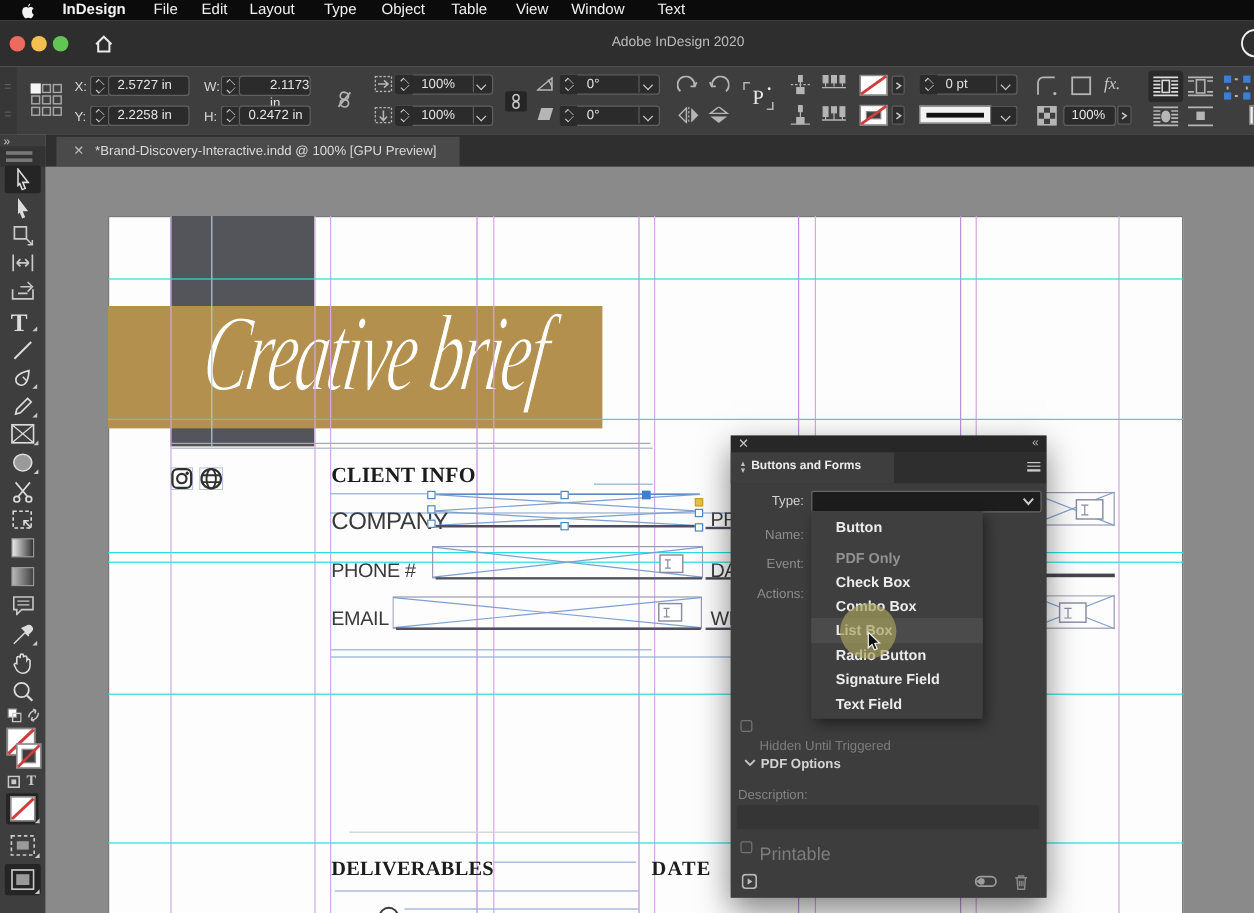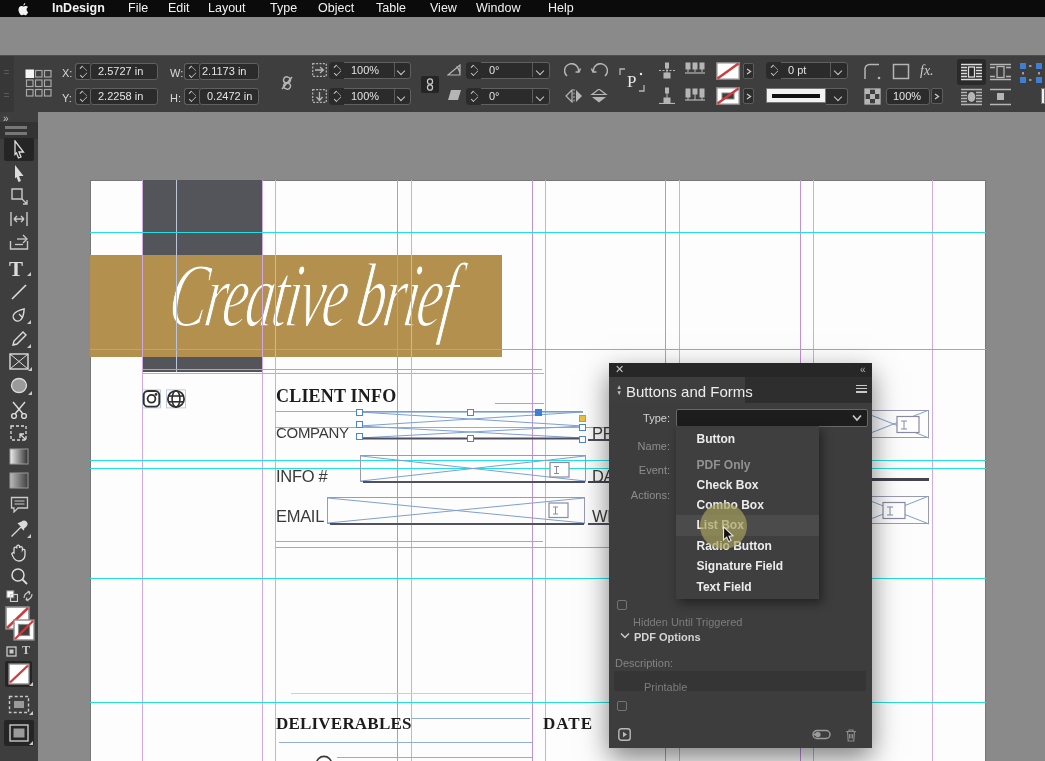--- a/index.html
+++ b/index.html
@@ -61,23 +61,35 @@
     </svg>
     <span style="left:52px;font-weight:bold;">InDesign</span>
     <span style="left:128px;">File</span>
     <span style="left:168px;">Edit</span>
     <span style="left:208px;">Layout</span>
     <span style="left:270px;text-align:right;">Type</span>
     <span style="left:318px;">Object</span>
     <span style="left:376px;">Table</span>
     <span style="left:430px;">View</span>
     <span style="left:476px;">Window</span>
-    <span style="left:548px;">Help</span>
+    <span style="left:548px;">Text</span>
   </div>
 
+  <div id="titlebar" class="abs">
+    <div class="tl" style="left:8px;background:#ed6a5f;"></div>
+    <div class="tl" style="left:26px;background:#f5bf4f;"></div>
+    <div class="tl" style="left:44px;background:#61c454;"></div>
+    <svg class="abs" style="left:78px;top:11px;" width="17" height="17" viewBox="0 0 20 20">
+      <path d="M2.5 10.5 L10 3 L17.5 10.5 M4.5 9 V17.5 H15.5 V9" fill="none" stroke="#e8e8e8" stroke-width="2"></path>
+    </svg>
+    <div id="titletext" style="top:12px;">Adobe InDesign 2020</div>
+    <svg class="abs" style="left:1033px;top:6px;" width="26" height="26" viewBox="0 0 26 26">
+      <circle cx="13" cy="13" r="11" fill="none" stroke="#f0f0f0" stroke-width="1.6"></circle>
+    </svg>
+  </div>
 
   <div id="controlbar" class="abs">
 
     <div class="abs" style="left:0;top:0;width:14px;height:56px;background:#373737;"></div>
     <div class="abs" style="left:4px;top:14px;width:5px;height:1px;background:#5a5a5a;"></div>
     <div class="abs" style="left:4px;top:17px;width:5px;height:1px;background:#5a5a5a;"></div>
     <div class="abs" style="left:4px;top:37px;width:5px;height:1px;background:#5a5a5a;"></div>
     <div class="abs" style="left:4px;top:40px;width:5px;height:1px;background:#5a5a5a;"></div>
 
     <svg class="abs" style="left:25px;top:13px;" width="27" height="28" viewBox="0 0 27 28">
@@ -96,21 +108,21 @@
 
     <div class="cb-lab" style="left:62px;top:11px;">X:</div>
     <div class="stepper" style="left:75px;top:7px;"></div>
     <div class="fld" style="left:90px;top:7px;width:68px;padding-left:7px;">2.5727 in</div>
     <div class="cb-lab" style="left:62px;top:36px;">Y:</div>
     <div class="stepper" style="left:75px;top:31.5px;"></div>
     <div class="fld" style="left:90px;top:31.5px;width:68px;padding-left:7px;">2.2258 in</div>
 
     <div class="cb-lab" style="left:170px;top:11px;">W:</div>
     <div class="stepper" style="left:184px;top:7px;"></div>
-    <div class="fld" style="left:199px;top:7px;width:60px;padding-left:2px;">2.1173 in</div>
+    <div class="fld" style="left:199px;top:7px;width:60px;padding-left:25px;">2.1173 in</div>
     <div class="cb-lab" style="left:170px;top:36px;">H:</div>
     <div class="stepper" style="left:184px;top:31.5px;"></div>
     <div class="fld" style="left:199px;top:31.5px;width:60px;padding-left:7px;">0.2472 in</div>
 
     <svg class="abs" style="left:279px;top:18px;" width="16" height="18" viewBox="0 0 16 18">
       <rect x="4.5" y="3" width="7" height="6" rx="3" fill="none" stroke="#b5b5b5" stroke-width="1.4" transform="rotate(18 8 6)"></rect>
       <rect x="4.5" y="9" width="7" height="6" rx="3" fill="none" stroke="#b5b5b5" stroke-width="1.4" transform="rotate(18 8 12)"></rect>
       <line x1="13" y1="3" x2="3" y2="15" stroke="#b5b5b5" stroke-width="1.5"></line>
     </svg>
 
@@ -293,20 +305,23 @@
           <rect x="1" y="15" width="6" height="6"></rect>
           <rect x="17" y="15" width="6" height="6"></rect>
         </g>
       <g stroke="#b5b5b5" stroke-width="1.6">
           <path d="M10 4 h4 M10 18 h4 M4 10 v4 M20 10 v4" fill="none" stroke-dasharray="2.5 1.8"></path>
         </g>
     </svg>
     <div class="abs" style="left:1041px;top:32px;width:4px;height:16px;background:#f0f0f0;border:1px solid #777;"></div>
   </div>
 
+  <div id="tabbar" class="abs">
+    <div id="tab"><span style="margin:0 9px 0 14px;color:#bbb;">✕</span>*Brand-Discovery-Interactive.indd @ 100% [GPU Preview]</div>
+  </div>
 
   <div id="toolbar" class="abs">
     <div class="abs" style="left:3px;top:1px;color:#c9c9c9;font-size:10px;letter-spacing:-2px;">»</div>
     <div class="abs" style="left:0;top:10px;width:38px;height:17px;background:#333;"></div>
     <div class="abs" style="left:5px;top:14px;width:22px;height:2.5px;background:#777;"></div>
     <div class="abs" style="left:5px;top:20px;width:22px;height:2.5px;background:#777;"></div>
 
     <div class="abs" style="left:4px;top:26px;width:30px;height:23px;background:#252525;border-radius:2px;"></div>
     <svg class="abs" style="left:11px;top:28px;" width="16" height="19" viewBox="0 0 16 19">
       <path d="M4 1 L12.5 12 L8 12 L10 17 L7.5 18 L5.5 13 L4 14.5 Z" fill="none" stroke="#dcdcdc" stroke-width="1.3"></path>
@@ -502,22 +517,22 @@
     <div class="bline" style="left:105px;top:230px;width:399px;"></div>
     <div class="abs" style="left:105px;top:233.5px;width:401px;height:1px;background:#aab4c4;"></div>
     <div class="bline" style="left:457px;top:264px;width:49px;"></div>
     <div class="bline" style="left:237px;top:271.5px;width:308px;"></div>
     <div class="bline" style="left:237px;top:288px;width:336px;"></div>
 
     <div class="serifhead" style="left:238px;top:247px;font-size:18px;">CLIENT INFO</div>
     <div class="serifhead" style="left:238px;top:575px;font-size:17px;">DELIVERABLES</div>
     <div class="serifhead" style="left:505px;top:575px;font-size:17px;letter-spacing:1px;">DATE</div>
 
-    <div class="sanslab" style="left:238px;top:285px;font-size:15px;letter-spacing:-0.3px;">COMPANY</div>
-    <div class="sanslab" style="left:238px;top:327.5px;font-size:16.5px;letter-spacing:-0.3px;">INFO #</div>
+    <div class="sanslab" style="left:238px;top:285px;font-size:20px;letter-spacing:-0.3px;">COMPANY</div>
+    <div class="sanslab" style="left:238px;top:327.5px;font-size:16.5px;letter-spacing:-0.3px;">PHONE #</div>
     <div class="sanslab" style="left:238px;top:368px;font-size:16.5px;letter-spacing:-0.3px;">EMAIL</div>
     <div class="sanslab" style="left:554px;top:285px;font-size:16.5px;letter-spacing:-0.3px;">PROJE</div>
     <div class="sanslab" style="left:554px;top:327.5px;font-size:16.5px;letter-spacing:-0.3px;">DATE</div>
     <div class="sanslab" style="left:554px;top:368px;font-size:16.5px;letter-spacing:-0.3px;">WEBSIT</div>
 
     <svg class="abs" style="left:320px;top:272px;" width="226" height="30" viewBox="0 0 226 30">
       <line x1="1" y1="1" x2="225" y2="1" stroke="#5c8cc8" stroke-width="1.2"></line>
       <line x1="1" y1="1" x2="225" y2="15" stroke="#7da0cf" stroke-width="1"></line>
       <line x1="1" y1="15" x2="225" y2="1" stroke="#7da0cf" stroke-width="1"></line>
       <line x1="1" y1="15" x2="225" y2="27" stroke="#7da0cf" stroke-width="1"></line>
@@ -585,21 +600,21 @@
 
   <div id="panel" class="abs">
 
     <div class="abs" style="left:0;top:0;width:263px;height:14px;background:#272727;"></div>
     <div class="abs" style="left:6px;top:0px;color:#c9c9c9;font-size:11px;">✕</div>
     <div class="abs" style="left:251px;top:1px;color:#b5b5b5;font-size:10px;letter-spacing:-2px;">«&nbsp;</div>
 
     <div class="abs" style="left:0;top:14px;width:263px;height:26px;background:#2e2e2e;"></div>
     <div class="abs" style="left:0;top:14px;width:136px;height:26px;background:#3e3e3e;"></div>
     <div class="abs" style="left:7px;top:21px;color:#c0c0c0;font-size:6.5px;line-height:5.5px;transform:scale(.9,1);">▲<br>▼</div>
-    <div class="abs" style="left:17px;top:20px;color:#ececec;font-size:15px;font-weight:normal;">Buttons and Forms</div>
+    <div class="abs" style="left:17px;top:20px;color:#ececec;font-size:10px;font-weight:bold;">Buttons and Forms</div>
     <div class="abs" style="left:247px;top:21.5px;width:11px;">
       <div style="height:1.5px;background:#c9c9c9;margin-bottom:1.8px;"></div>
       <div style="height:1.5px;background:#c9c9c9;margin-bottom:1.8px;"></div>
       <div style="height:1.5px;background:#c9c9c9;"></div>
     </div>
 
     <div class="abs" style="left:0;top:40px;width:263px;height:345px;background:#3d3d3d;"></div>
     <div class="plab" style="left:1px;top:49px;color:#d2d2d2;">Type:</div>
     <div class="abs" style="left:67px;top:46px;width:192px;height:18px;background:#1d1d1d;border:1px solid #686868;border-radius:2px;"></div>
     <svg class="abs" style="left:243px;top:51px;" width="10" height="8" viewBox="0 0 10 8">
@@ -627,21 +642,21 @@
 
     <div class="abs" style="left:8px;top:237px;width:10px;height:10px;border:1px solid #747474;border-radius:2px;"></div>
     <div class="abs" style="left:24px;top:236.5px;color:#7d7d7d;font-size:11px;margin-top:16px;">Hidden Until Triggered</div>
     <svg class="abs" style="left:11px;top:269px;" width="10" height="7" viewBox="0 0 10 7">
       <path d="M1 1.5 L5 5.5 L9 1.5" fill="none" stroke="#c9c9c9" stroke-width="1.5"></path>
     </svg>
     <div class="abs" style="left:25px;top:267.5px;color:#d4d4d4;font-size:11px;font-weight:bold;">PDF Options</div>
     <div class="abs" style="left:6px;top:293.5px;color:#848484;font-size:11px;">Description:</div>
     <div class="abs" style="left:5px;top:308px;width:252px;height:20px;background:#353535;"></div>
     <div class="abs" style="left:8px;top:338px;width:10px;height:10px;border:1px solid #747474;border-radius:2px;"></div>
-    <div class="abs" style="left:24px;top:318px;color:#7d7d7d;font-size:11px;margin-left:11px;">Printable</div>
+    <div class="abs" style="left:24px;top:341px;color:#7d7d7d;font-size:15px;">Printable</div>
 
     <svg class="abs" style="left:9px;top:365px;" width="13" height="13" viewBox="0 0 13 13">
       <rect x="0.8" y="0.8" width="11.4" height="11.4" rx="2.5" fill="none" stroke="#b9b9b9" stroke-width="1.4"></rect>
       <path d="M5 3.8 L9 6.5 L5 9.2 Z" fill="#b9b9b9"></path>
     </svg>
     <svg class="abs" style="left:203px;top:366px;" width="20" height="11" viewBox="0 0 20 11">
       <path d="M5 1.5 H14 A4 4 0 0 1 14 9.5 H5 A4 4 0 0 1 5 1.5 Z" fill="none" stroke="#9c9c9c" stroke-width="1.4"></path>
       <circle cx="6" cy="5.5" r="2.6" fill="#9c9c9c"></circle>
       <path d="M1 5.5 L6 2.5 V8.5 Z" fill="#9c9c9c"></path>
     </svg>

